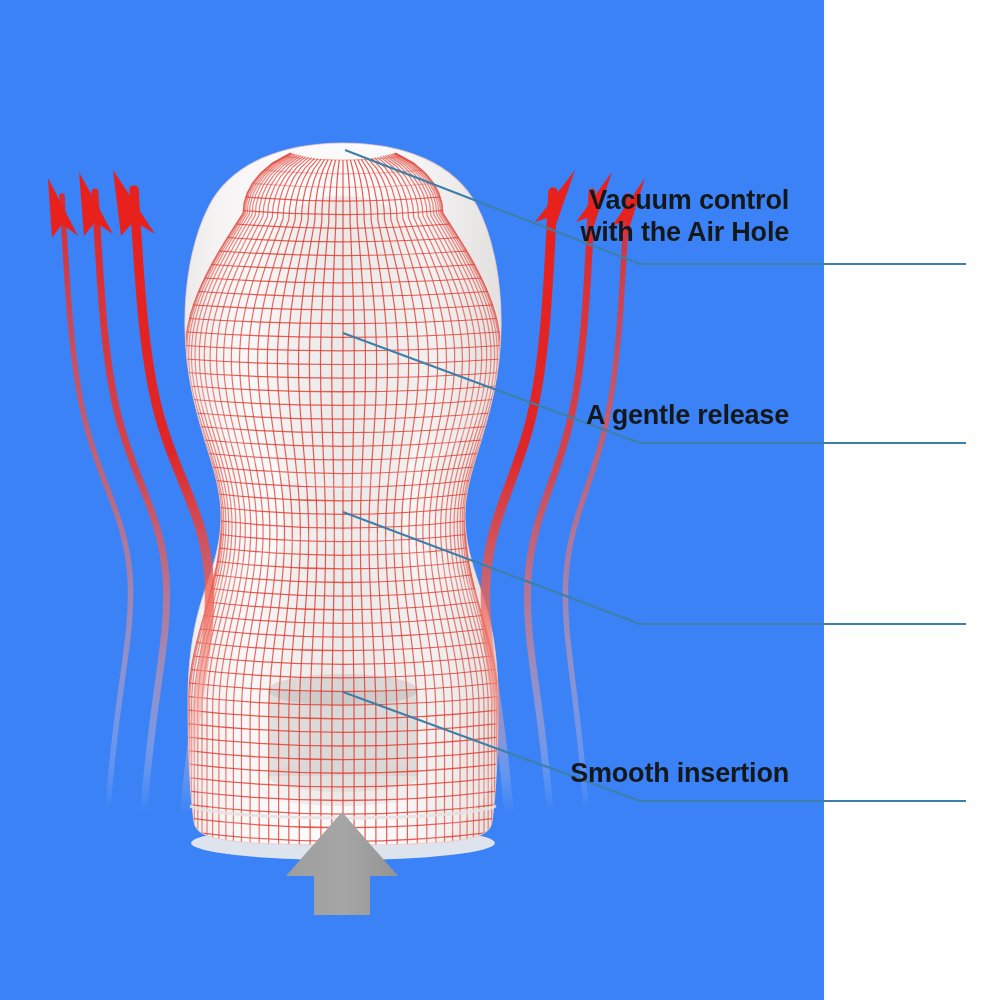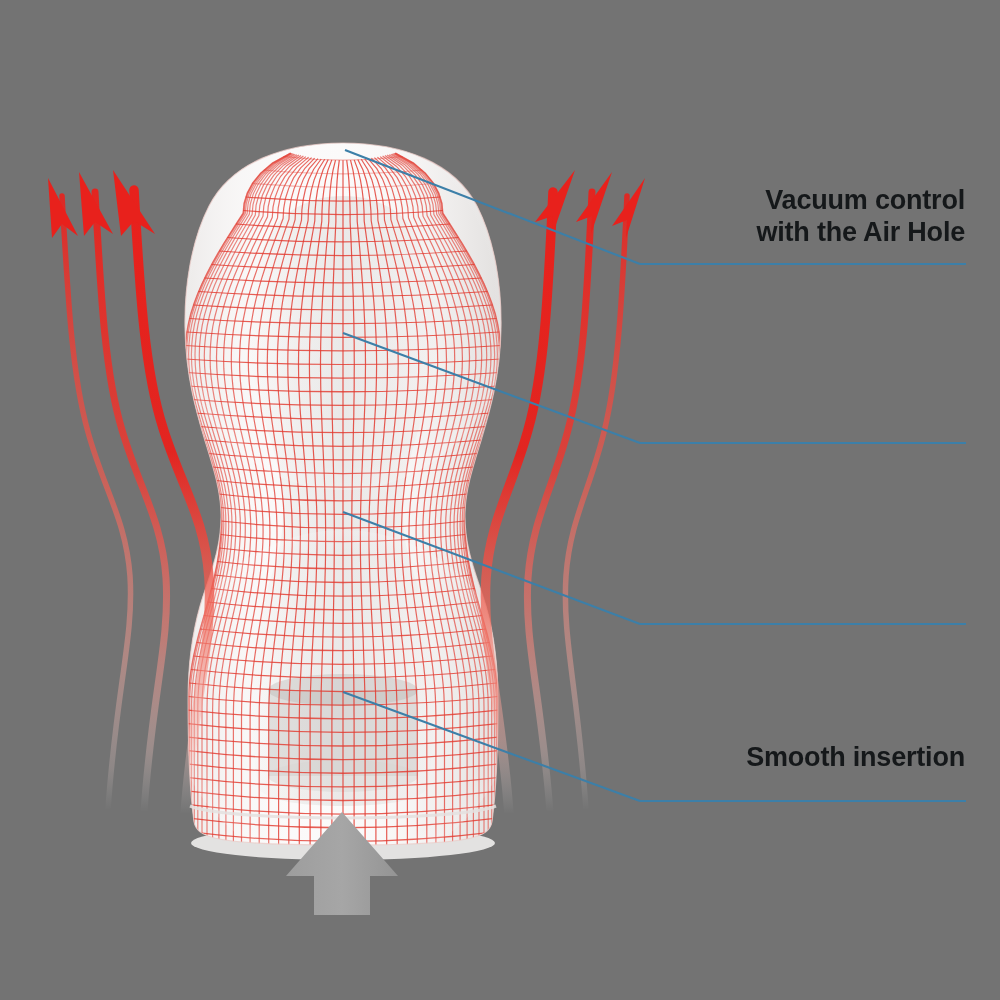--- a/index.html
+++ b/index.html
@@ -9,23 +9,23 @@
     background: #ffffff;
   }
   body {
     font-family: "Liberation Sans", sans-serif;
     width: 1000px;
     height: 1000px;
     overflow: hidden;
   }
   #stage {
     position: relative;
-    width: 1000px;
+    width: 824px;
     height: 1000px;
-    background: #737373;
+    background: #3b82f6;
   }
   #artwork {
     position: absolute;
     left: 0;
     top: 0;
     width: 1000px;
     height: 1000px;
   }
   .callout-label {
     position: absolute;
@@ -346,17 +346,18 @@
         <path d="M 343 512 L 640 624"></path>
         <path d="M 640 801 L 966 801"></path>
         <path d="M 343 692 L 640 801"></path>
       </g>
 
   </svg>
 
   <div class="callout-label two-line" id="label-0" style="right: 35px; top: 184px; font-size: 27px; color: rgb(21, 24, 26);">Vacuum control
 with the Air Hole</div>
 
-
-
-  <div class="callout-label" id="label-3" style="right: 35px; top: 742px; font-size: 27px; color: rgb(21, 24, 26);">Smooth insertion</div>
+  <div class="callout-label" id="label-1" style="right: 35px; top: 400px; font-size: 27px; color: rgb(21, 24, 26);">A gentle release</div>
+
+
+  <div class="callout-label" id="label-3" style="right: 35px; top: 758px; font-size: 27px; color: rgb(21, 24, 26);">Smooth insertion</div>
 
 </div>
 
 </body></html>

